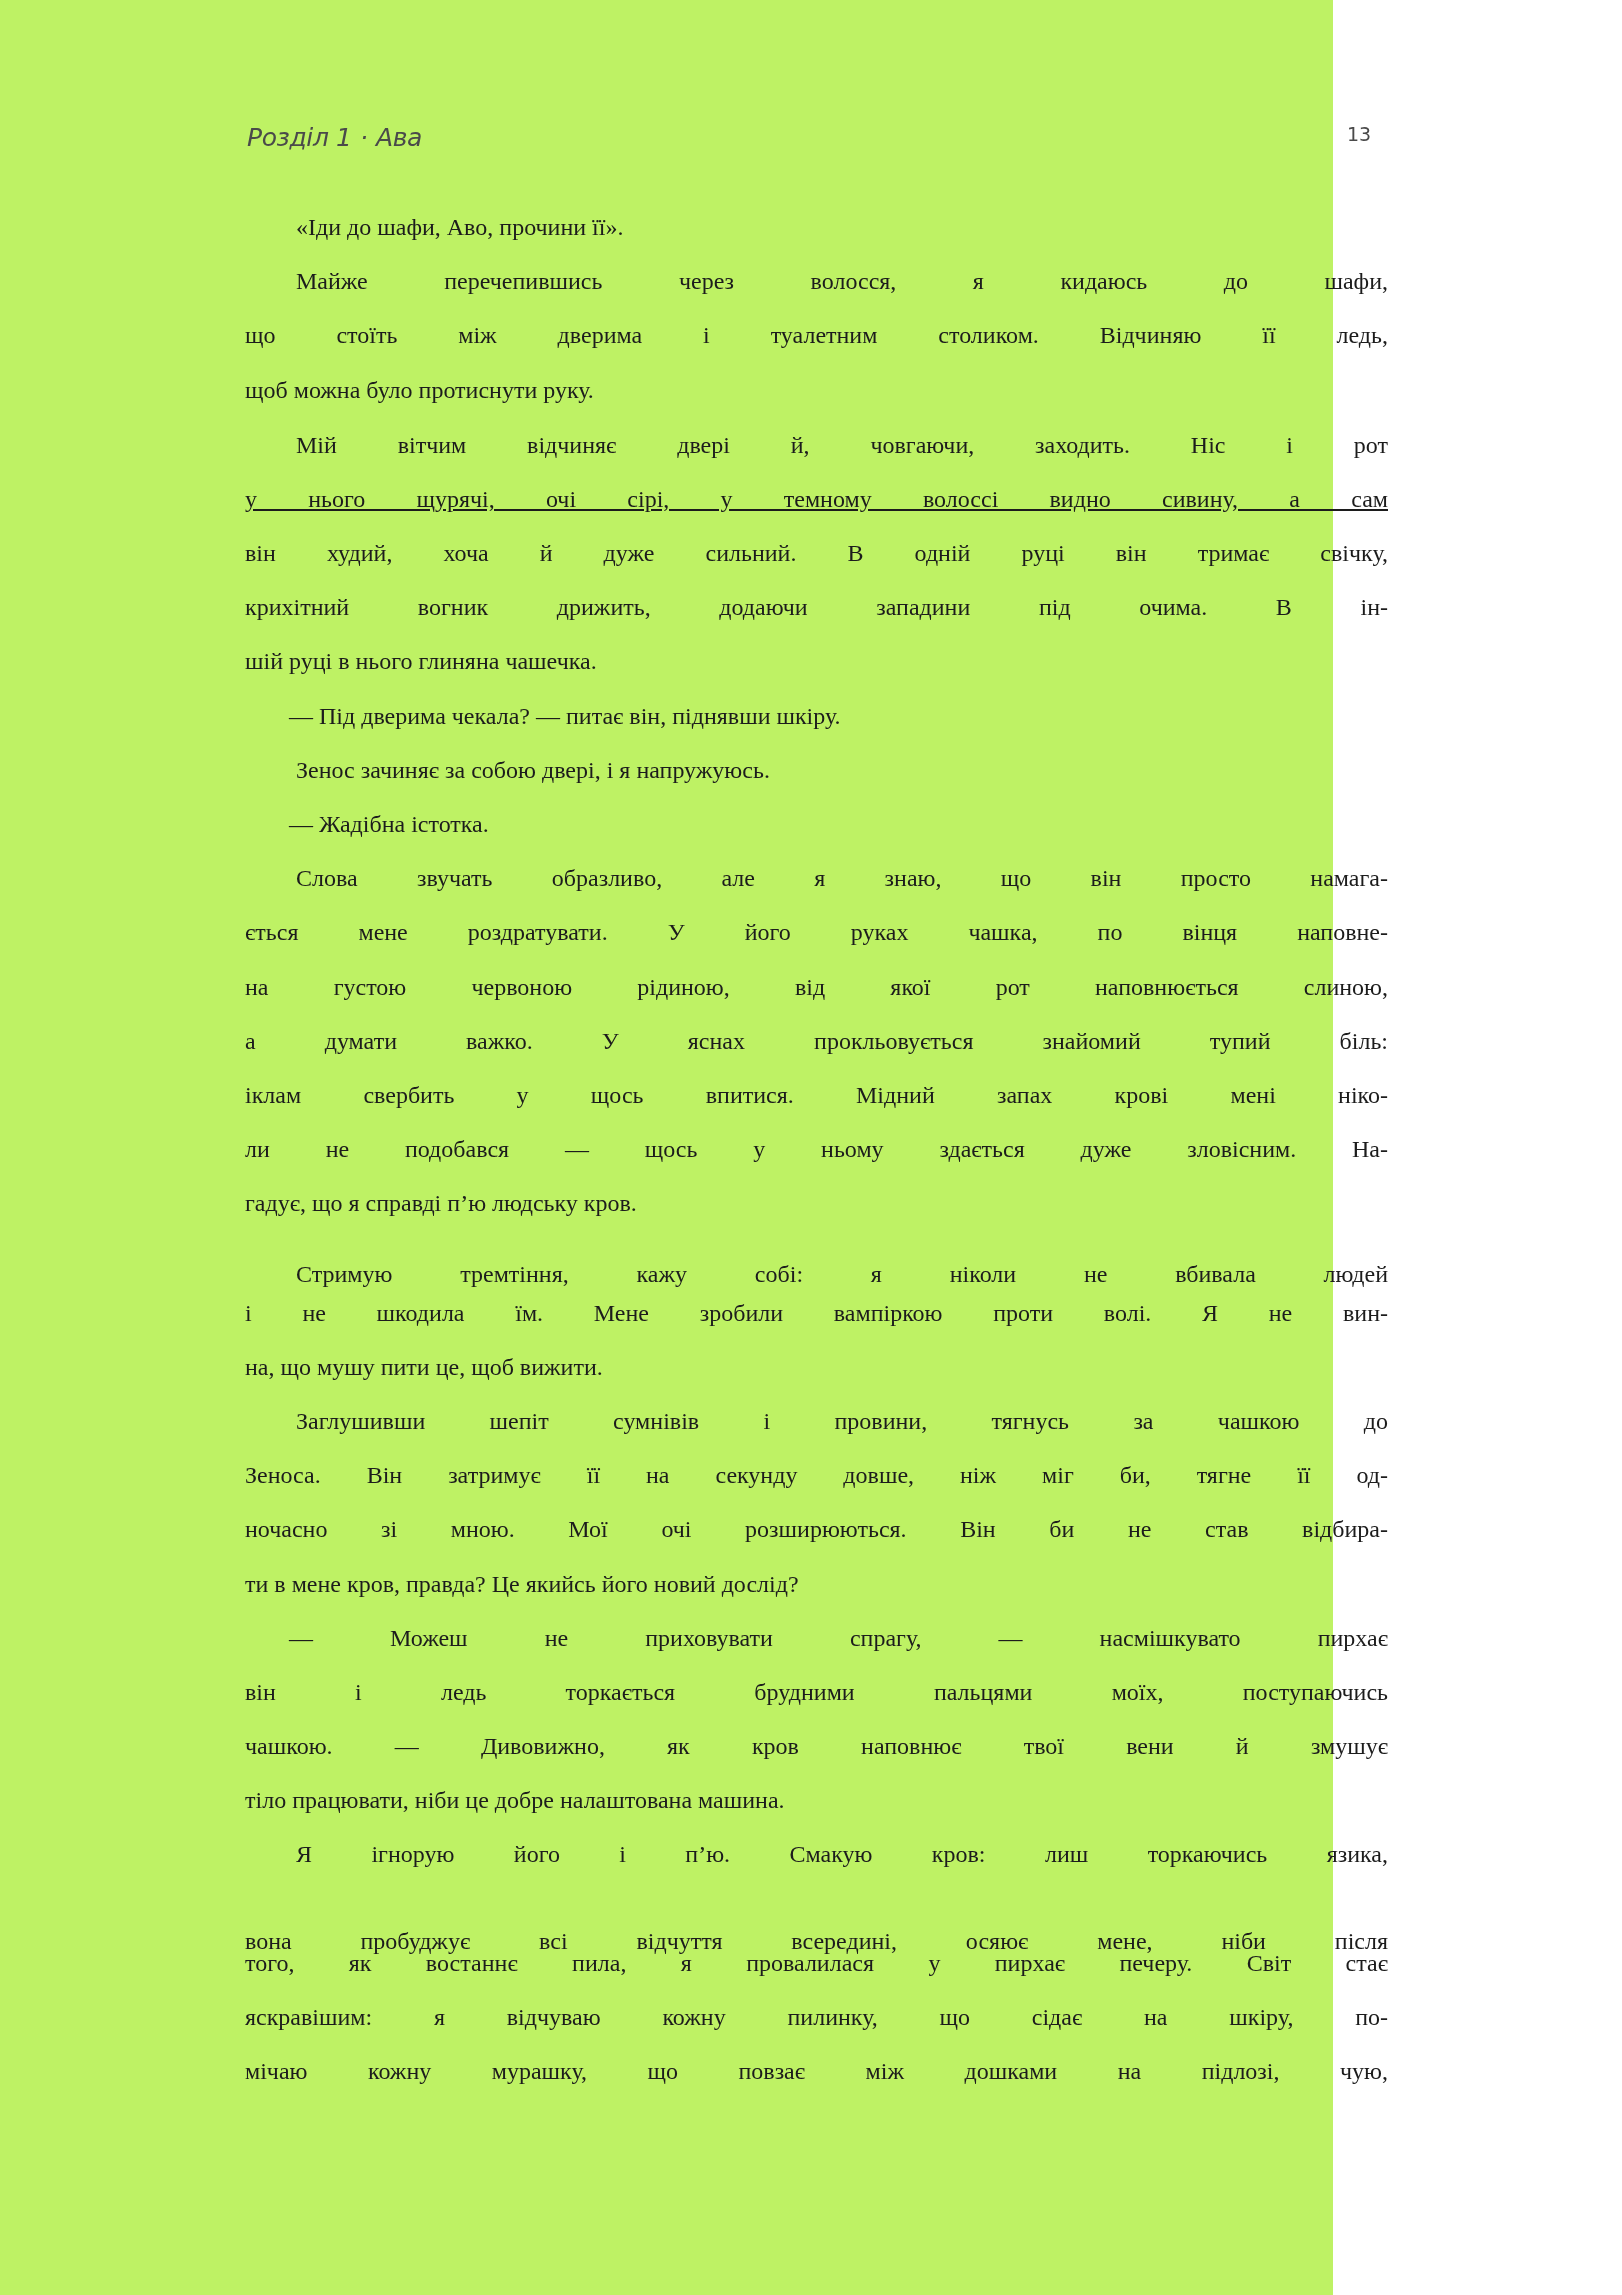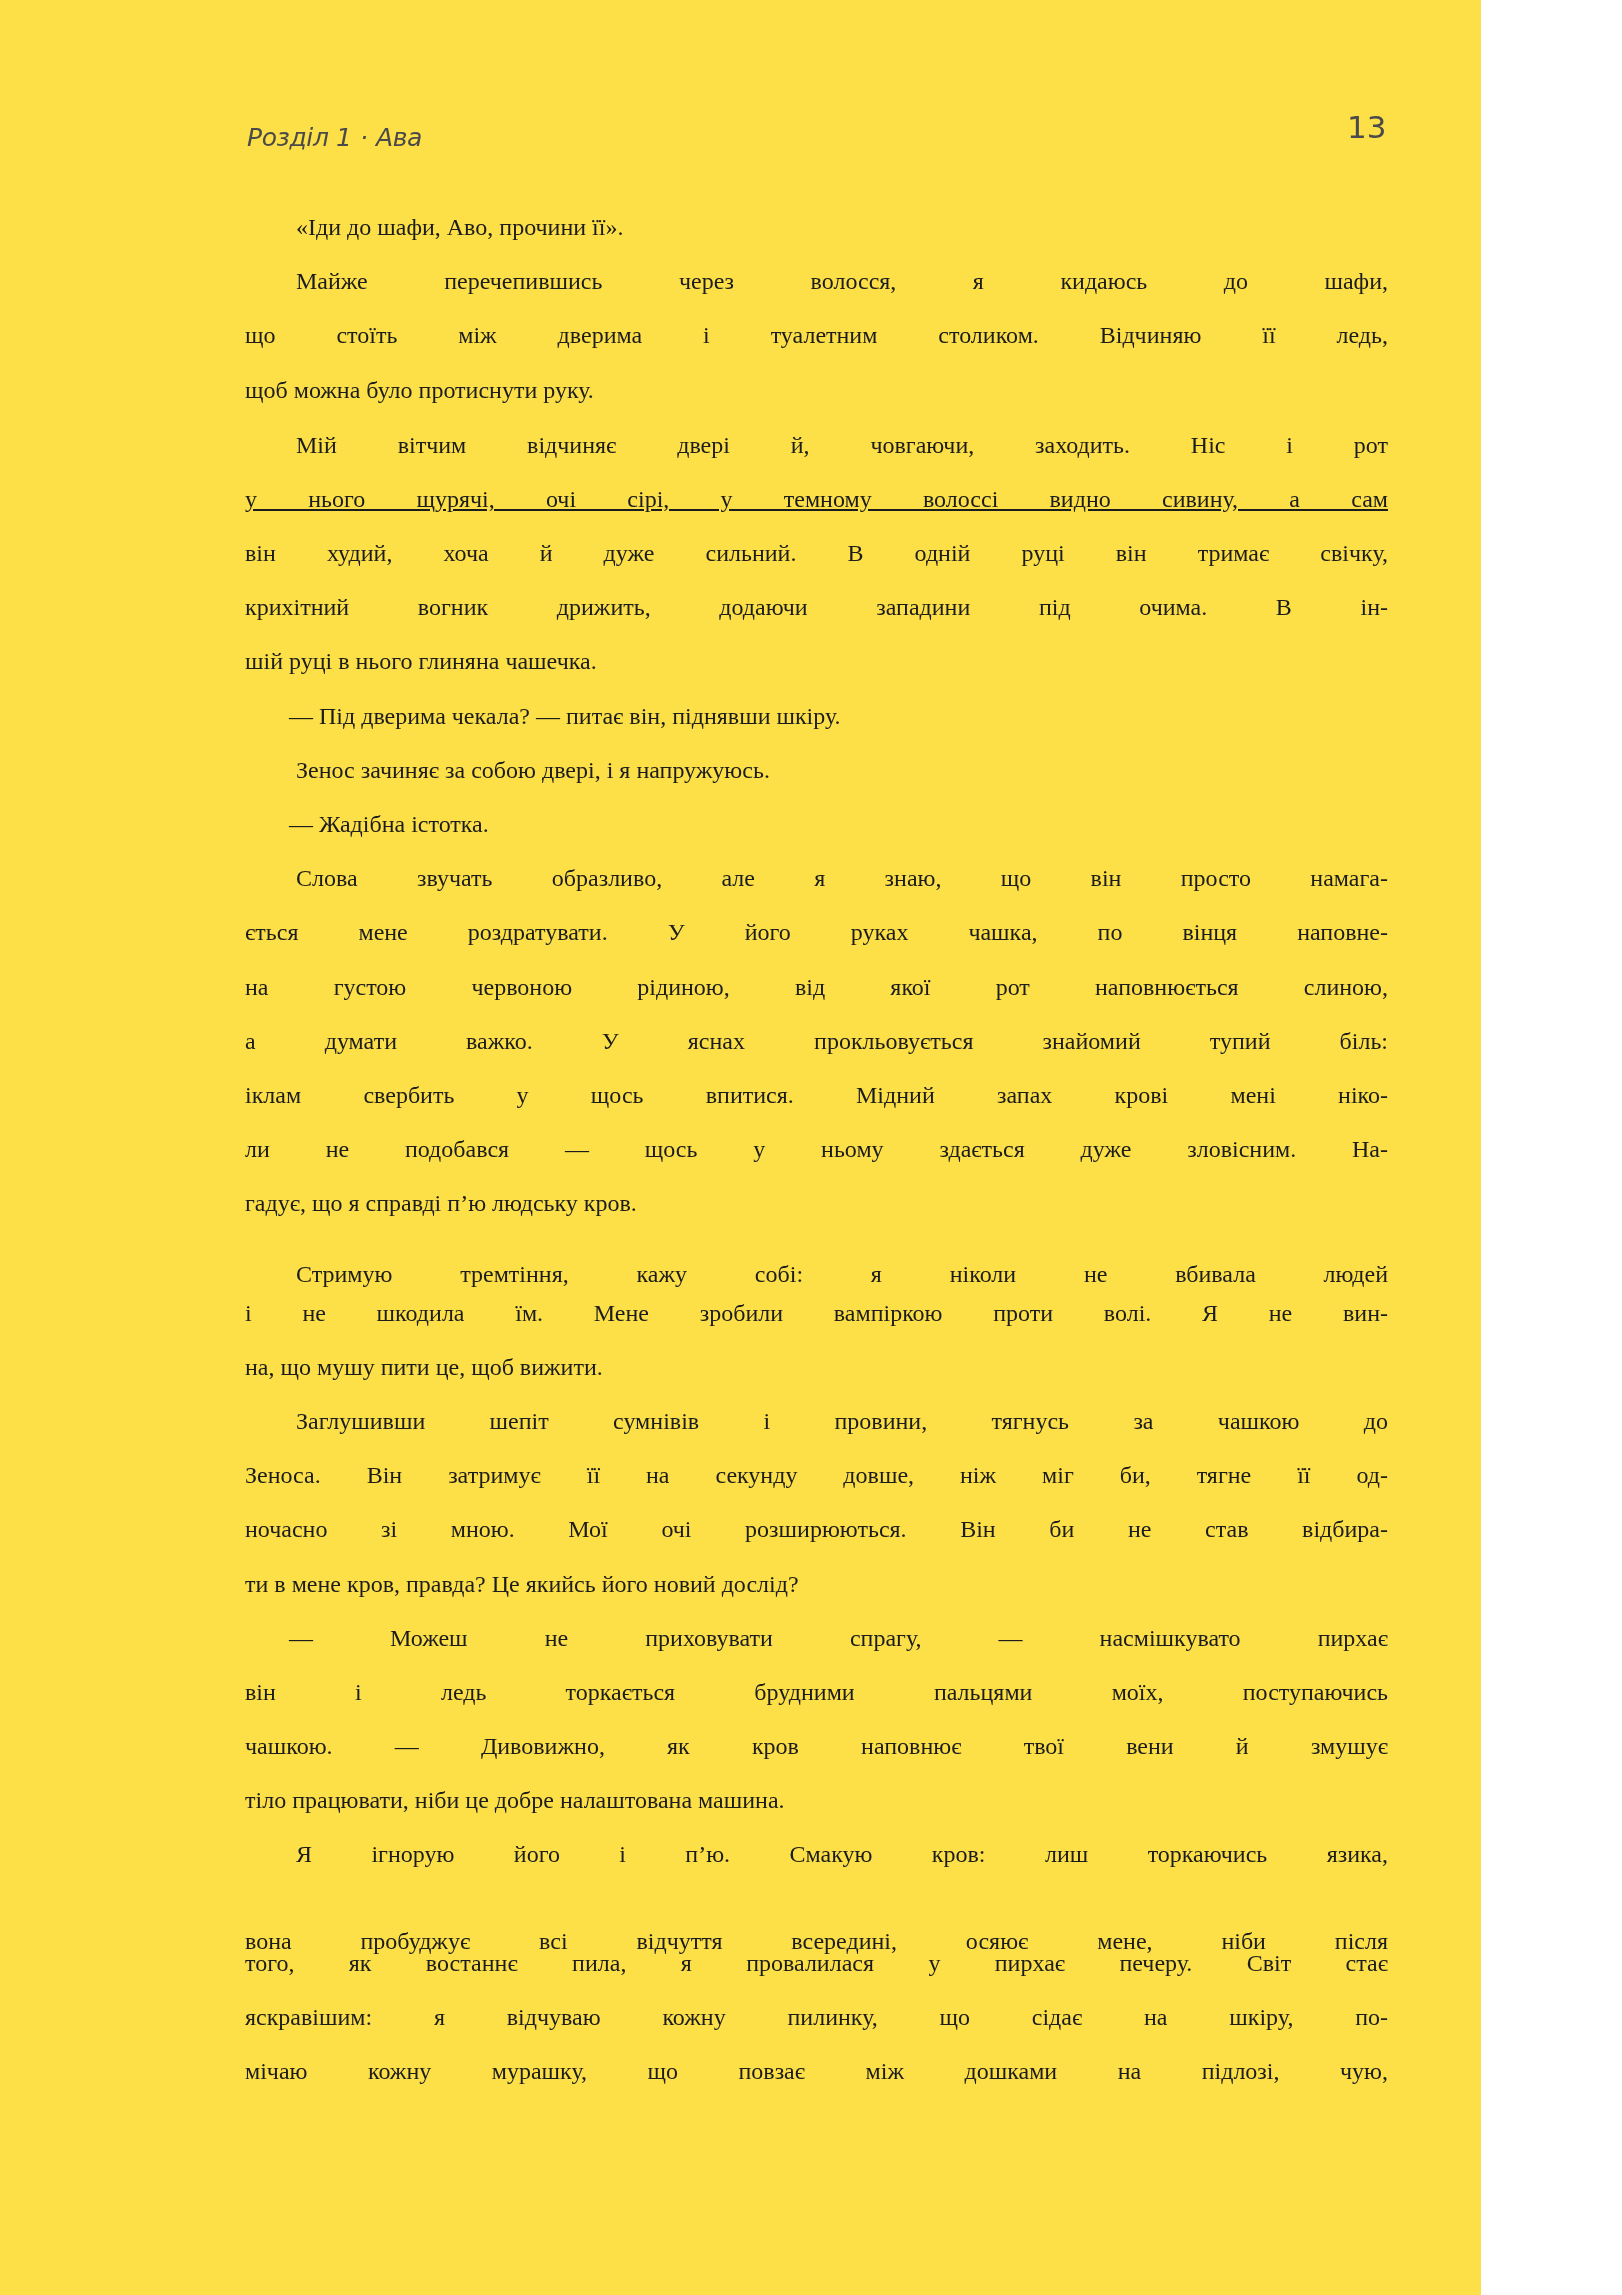--- a/index.html
+++ b/index.html
@@ -10,45 +10,45 @@
   body {
     width: 1623px;
     height: 2295px;
     position: relative;
     overflow: hidden;
   }
   .page {
     position: absolute;
     left: 0;
     top: 0;
-    width: 1481px;
+    width: 1333px;
     height: 2295px;
-    background: #fde047;
+    background: #bef264;
   }
   .running-head {
     position: absolute;
     left: 247px;
     top: 123px;
     font-family: "DejaVu Sans", sans-serif;
     font-style: italic;
     font-size: 25px;
     color: #4a4a4a;
     letter-spacing: -0.4px;
     white-space: nowrap;
   }
   .running-head .sep {
     display: inline-block;
     margin: 0 8.5px;
   }
   .page-number {
     position: absolute;
     left: 1347px;
-    top: 109px;
+    top: 123px;
     font-family: "DejaVu Sans", sans-serif;
-    font-size: 31px;
+    font-size: 19px;
     color: #4a4a4a;
     white-space: nowrap;
   }
   .body-text {
     position: absolute;
     left: 245px;
     top: 0;
     width: 1143px;
   }
   .line {

